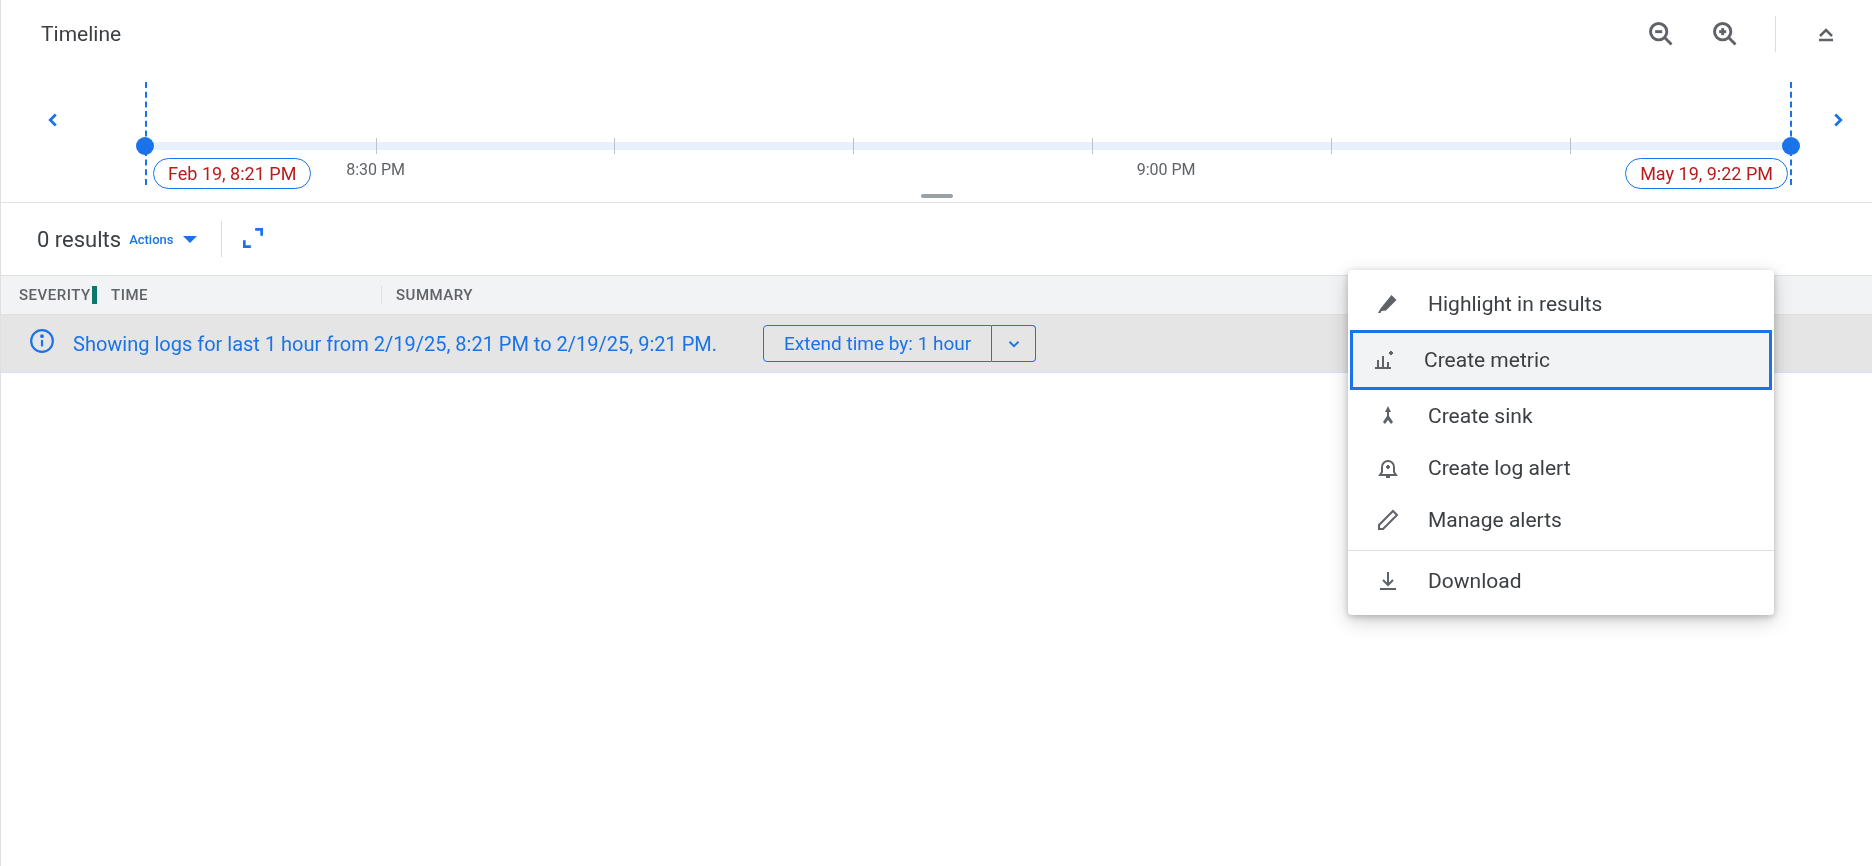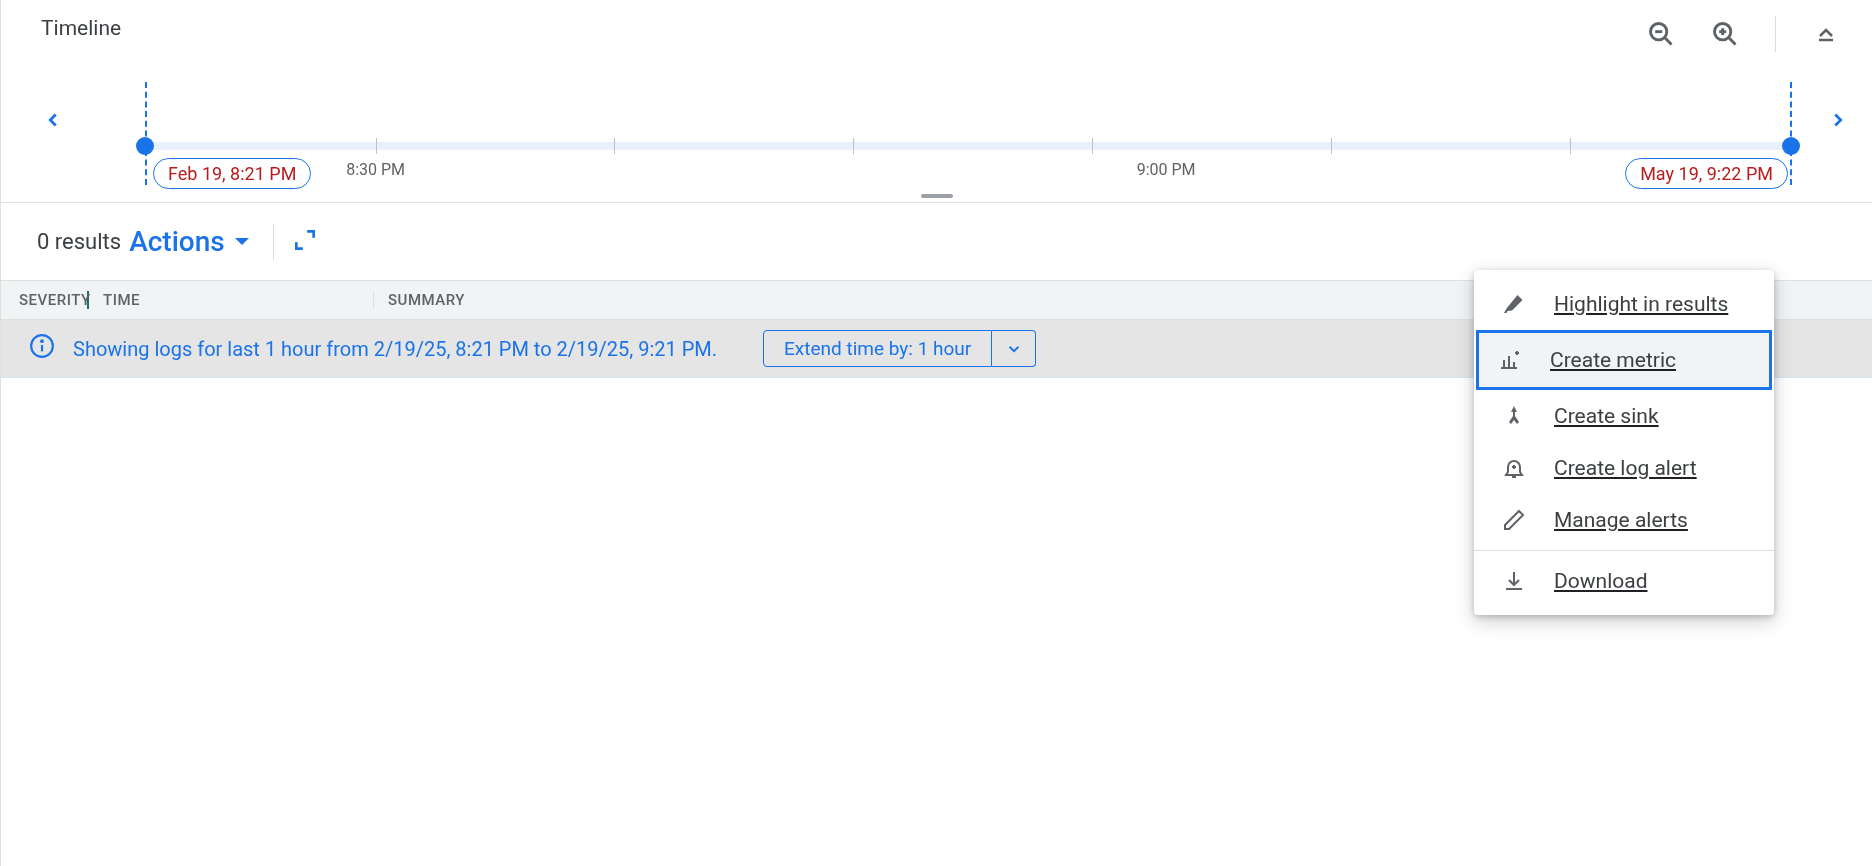--- a/index.html
+++ b/index.html
@@ -17,21 +17,21 @@
       position: relative;
       overflow: hidden;
     }
     .panel {
       border-left: 1px solid #e0e0e0;
       height: 100%;
     }
     
     .timeline-header {
       display: flex;
-      align-items: flex-start;
+      align-items: center;
       justify-content: space-between;
       padding: 16px 28px 0 40px;
     }
     .timeline-title {
       font-size: 21px;
       font-weight: 400;
       color: #3c4043;
     }
     .timeline-tools {
       display: flex;
@@ -161,21 +161,21 @@
     .results-tools {
       display: flex;
       align-items: center;
       gap: 12px;
     }
     .actions-btn {
       display: flex;
       align-items: center;
       gap: 10px;
       color: #1a73e8;
-      font-size: 28px;
+      font-size: 13px;
       font-weight: 500;
       cursor: pointer;
       padding: 4px 8px;
     }
     .actions-caret {
       width: 0; height: 0;
       border-left: 7px solid transparent;
       border-right: 7px solid transparent;
       border-top: 7px solid #1a73e8;
     }
@@ -189,21 +189,21 @@
       display: flex;
       background: #f1f3f4;
       border-top: 1px solid #e0e0e0;
       border-bottom: 1px solid #e0e0e0;
       padding: 10px 0;
       font-size: 15px;
       font-weight: 500;
       color: #5f6368;
       letter-spacing: 0.5px;
     }
-    .col-sev { width: 88px; padding-left: 18px; border-right: 2px solid #0f766e; }
+    .col-sev { width: 96px; padding-left: 18px; border-right: 5px solid #0f766e; }
     .col-time { width: 285px; padding-left: 14px; border-right: 1px solid #e0e0e0; }
     .col-summary { flex: 1; padding-left: 14px; }
     
     .info-bar {
       display: flex;
       align-items: center;
       background: #e5e5e5;
       padding: 10px 28px;
       gap: 18px;
       color: #1a73e8;
@@ -242,27 +242,26 @@
       align-items: center;
       justify-content: center;
       cursor: pointer;
       color: #1a73e8;
     }
     
     .actions-menu {
       position: absolute;
       top: 270px;
       right: 98px;
-      width: 300px;
+      width: 426px;
       background: #fff;
       border-radius: 4px;
       box-shadow: 0 2px 6px rgba(0,0,0,0.2), 0 6px 20px rgba(0,0,0,0.19);
       z-index: 100;
       padding: 8px 0;
-      text-decoration: underline;
     }
     .menu-item {
       display: flex;
       align-items: center;
       gap: 28px;
       padding: 14px 28px;
       font-size: 21px;
       color: #3c4043;
       cursor: pointer;
     }

